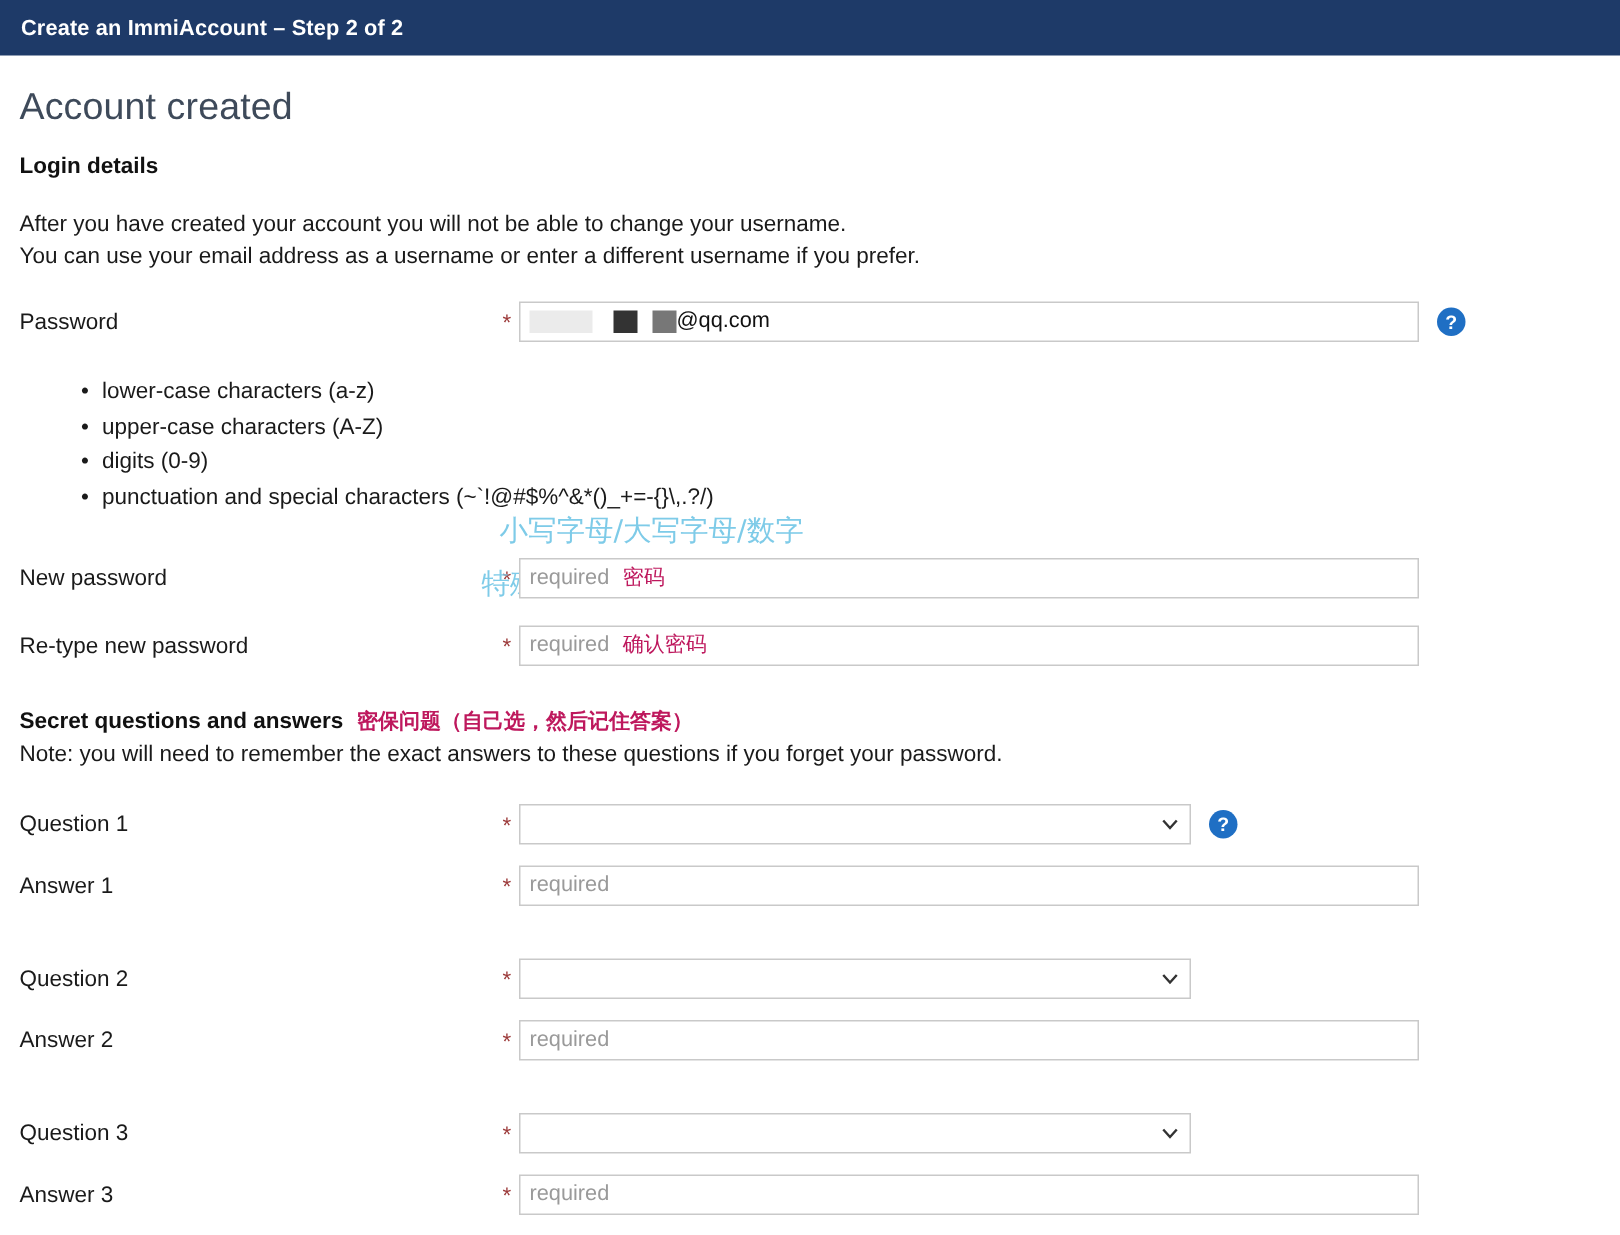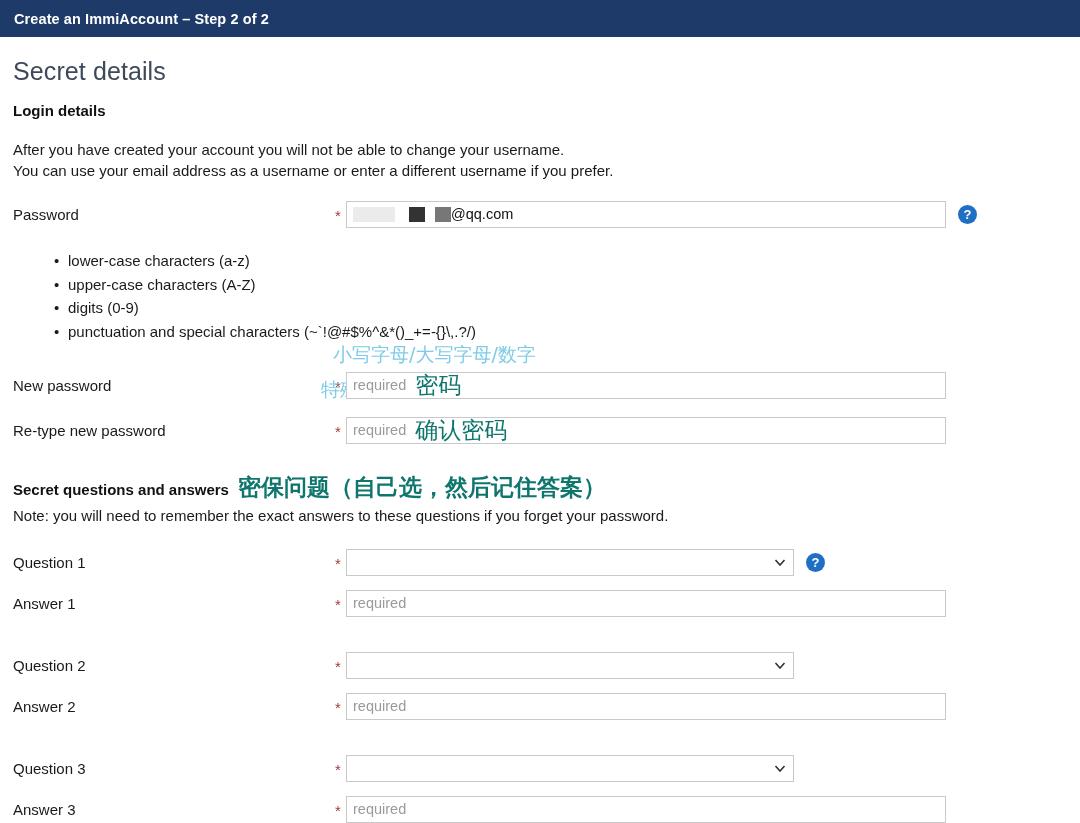--- a/index.html
+++ b/index.html
@@ -156,41 +156,41 @@
   .cn {
     position: absolute;
     color: #7ecbe8;
     font-family: "DejaVu Sans", "Liberation Sans", sans-serif;
     font-size: 19px;
     white-space: nowrap;
     pointer-events: none;
     line-height: 1;
   }
   .cn-inline {
-    color: #0f766e;
+    color: #be185d;
     font-family: "DejaVu Sans", "Liberation Sans", sans-serif;
-    font-size: 23px;
+    font-size: 14px;
     margin-left: 9px;
     vertical-align: baseline;
   }
 
   .spacer-sm { height: 9px; }
   .spacer-md { height: 17px; }
   .spacer-lg { height: 26px; }
 </style>
 </head>
 <body>
 
 <div class="titlebar">
   <span class="titlebar-text">Create an ImmiAccount – Step 2 of 2</span>
 </div>
 
 <div class="page">
 
-  <h1 class="page-title">Secret details</h1>
+  <h1 class="page-title">Account created</h1>
 
   <div class="section-head">Login details</div>
   <div class="para gap">After you have created your account you will not be able to change your username.</div>
   <div class="para">You can use your email address as a username or enter a different username if you prefer.</div>
 
   <div class="spacer-md"></div>
 
   <div class="row">
     <div class="row-label">Password</div>
     <div class="req-star">*</div>

